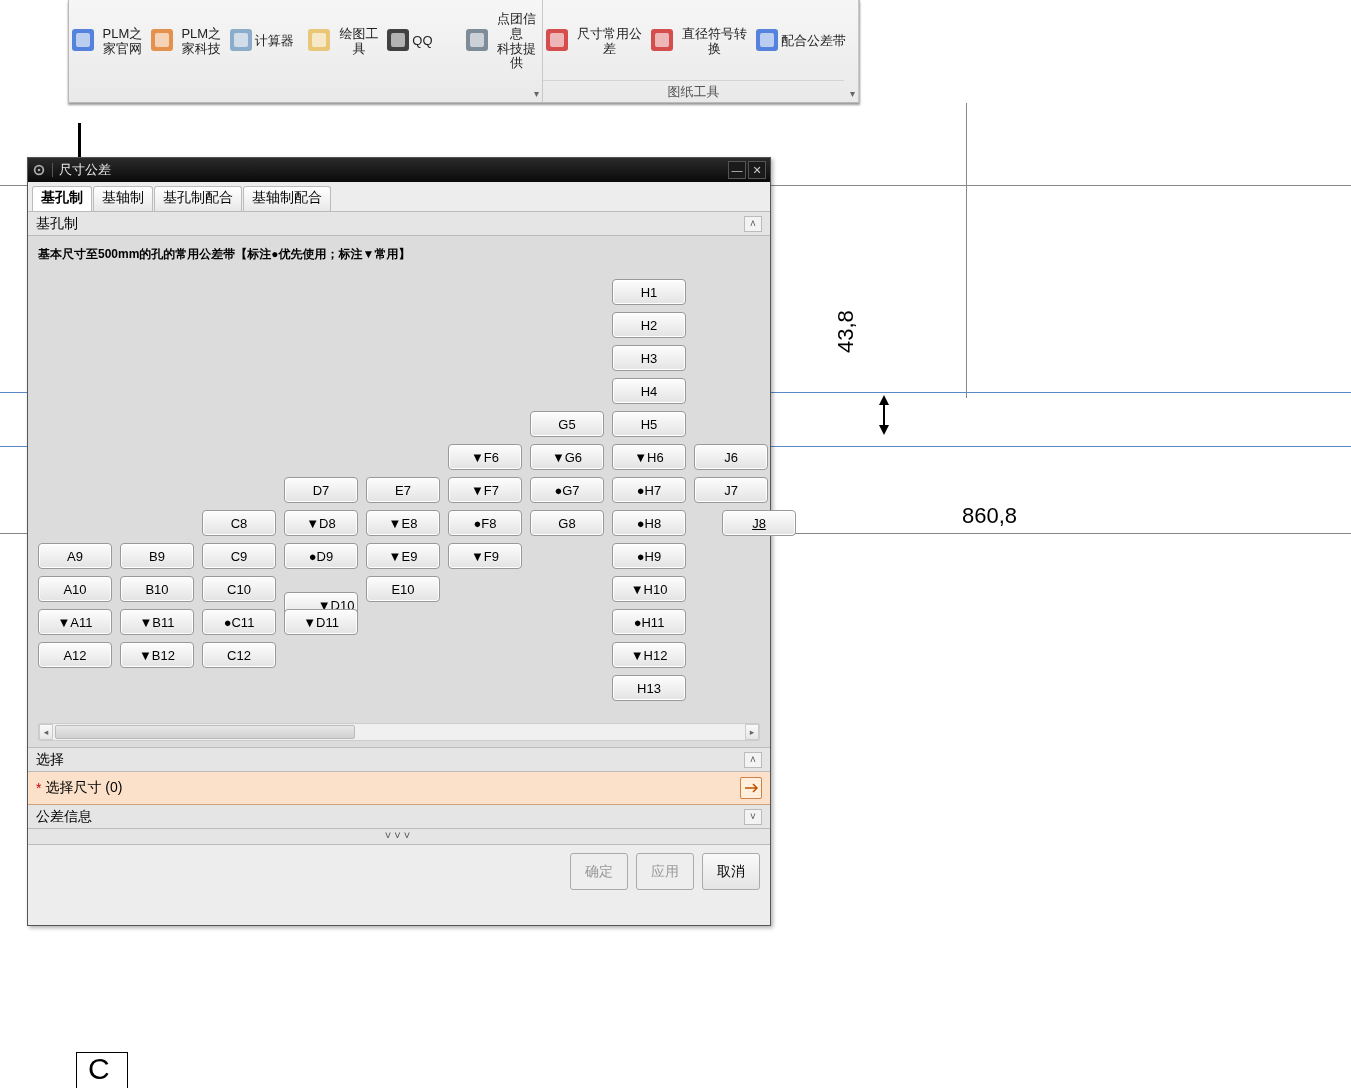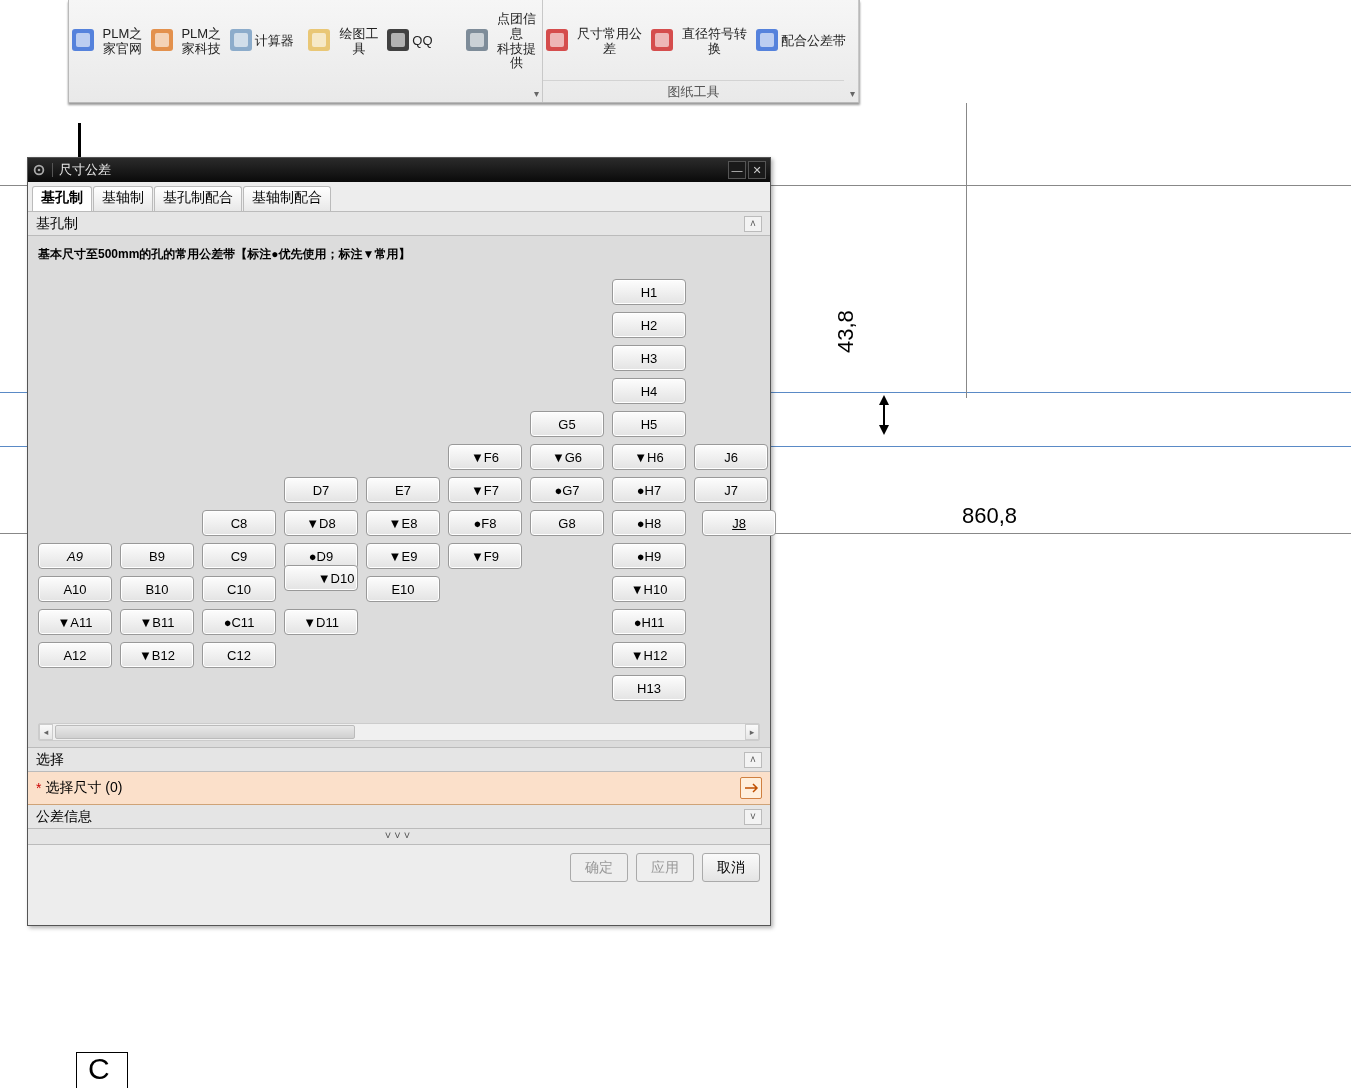--- a/index.html
+++ b/index.html
@@ -86,21 +86,21 @@
   .select-row .ast { color:#c00; margin-right:4px; }
   .select-row .spacer { flex:1; }
   .select-icon { width:22px; height:22px; border:1px solid #d08040;
                  background:#ffefdc; display:flex; align-items:center;
                  justify-content:center; border-radius:2px; cursor:pointer; }
 
   .vvvv { text-align:center; font-size:11px; letter-spacing:3px; color:#555;
           background:#e5e5e5; border-bottom:1px solid #bbb; height:16px; cursor:pointer; }
 
   .dlg-buttons { display:flex; justify-content:flex-end; padding:8px 10px; gap:8px; }
-  .dlg-btn { width:58px; height:29px; font-size:14px;
+  .dlg-btn { width:58px; height:37px; font-size:14px;
              background:linear-gradient(#fafafa,#e4e4e4); border:1px solid #aaa;
              border-radius:3px; cursor:pointer; }
   .dlg-btn:disabled { color:#999; background:#eee; cursor:default; }
 
   
   .dim-arrow { position:absolute; width:14px; height:40px; }
   .dim-arrow::before,.dim-arrow::after{
     content:""; position:absolute; left:2px; width:0;height:0;
     border-left:5px solid transparent; border-right:5px solid transparent;
   }
@@ -268,32 +268,32 @@
         <div class="tol-btn" style="left: 410px; top: 198px;">▼F7</div>
         <div class="tol-btn" style="left: 492px; top: 198px;">●G7</div>
         <div class="tol-btn" style="left: 574px; top: 198px; text-align: center;">●H7</div>
         <div class="tol-btn" style="left: 656px; top: 198px;">J7</div>
         <div class="tol-btn" style="left: 164px; top: 231px;">C8</div>
         <div class="tol-btn" style="left: 246px; top: 231px;">▼D8</div>
         <div class="tol-btn" style="left: 328px; top: 231px;">▼E8</div>
         <div class="tol-btn" style="left: 410px; top: 231px;">●F8</div>
         <div class="tol-btn" style="left: 492px; top: 231px;">G8</div>
         <div class="tol-btn" style="left: 574px; top: 231px;">●H8</div>
-        <div class="tol-btn" style="left: 664px; top: 231px; text-decoration: underline;">J8</div>
-        <div class="tol-btn" style="left: 0px; top: 264px; font-style: italic;">A9</div>
+        <div class="tol-btn" style="left: 684px; top: 231px; text-decoration: underline;">J8</div>
+        <div class="tol-btn" style="left: 0px; top: 264px;">A9</div>
         <div class="tol-btn" style="left: 82px; top: 264px;">B9</div>
         <div class="tol-btn" style="left: 164px; top: 264px;">C9</div>
         <div class="tol-btn" style="left: 246px; top: 264px;">●D9</div>
         <div class="tol-btn" style="left: 328px; top: 264px;">▼E9</div>
         <div class="tol-btn" style="left: 410px; top: 264px;">▼F9</div>
         <div class="tol-btn" style="left: 574px; top: 264px;">●H9</div>
         <div class="tol-btn" style="left: 0px; top: 297px;">A10</div>
         <div class="tol-btn" style="left: 82px; top: 297px;">B10</div>
         <div class="tol-btn" style="left: 164px; top: 297px;">C10</div>
-        <div class="tol-btn" style="left: 246px; top: 286px; padding-left: 30px;">▼D10</div>
+        <div class="tol-btn" style="left: 246px; top: 313px; padding-left: 30px;">▼D10</div>
         <div class="tol-btn" style="left: 328px; top: 297px;">E10</div>
         <div class="tol-btn" style="left: 574px; top: 297px;">▼H10</div>
         <div class="tol-btn" style="left: 0px; top: 330px;">▼A11</div>
         <div class="tol-btn" style="left: 82px; top: 330px;">▼B11</div>
         <div class="tol-btn" style="left: 164px; top: 330px;">●C11</div>
         <div class="tol-btn" style="left: 246px; top: 330px;">▼D11</div>
         <div class="tol-btn" style="left: 574px; top: 330px;">●H11</div>
         <div class="tol-btn" style="left: 0px; top: 363px;">A12</div>
         <div class="tol-btn" style="left: 82px; top: 363px;">▼B12</div>
         <div class="tol-btn" style="left: 164px; top: 363px;">C12</div>

